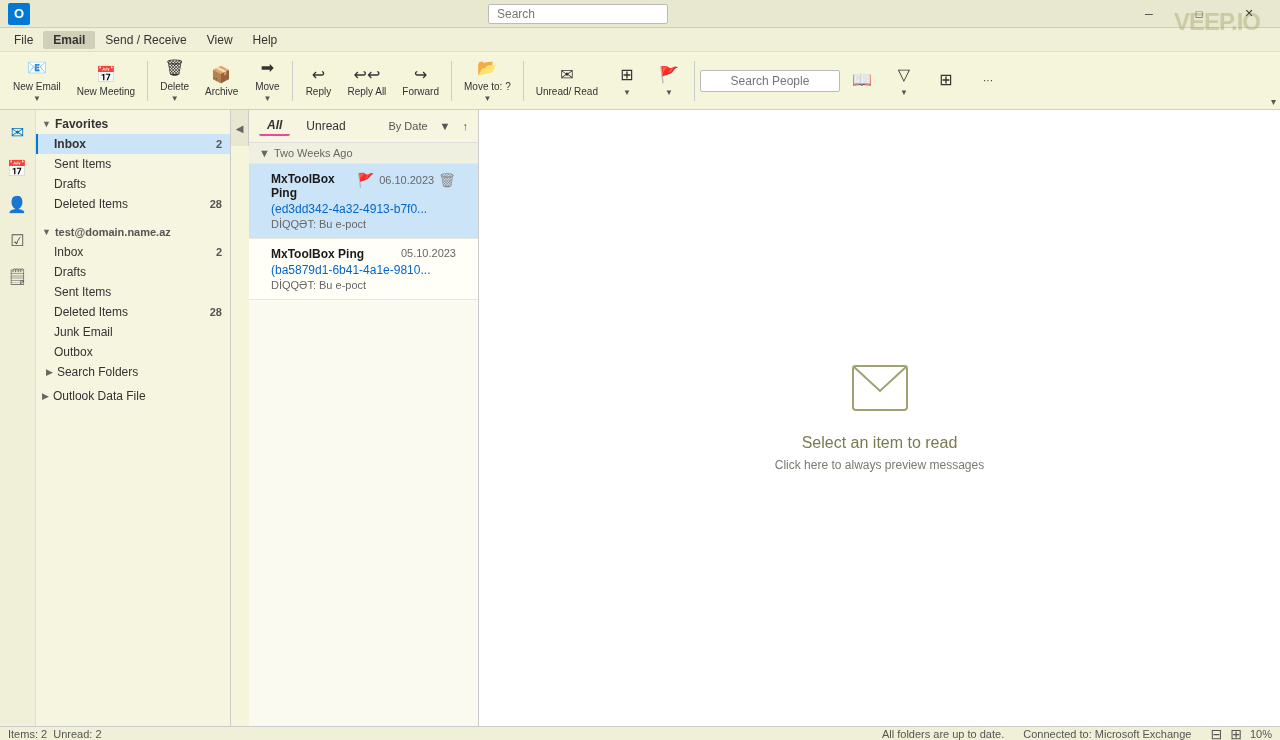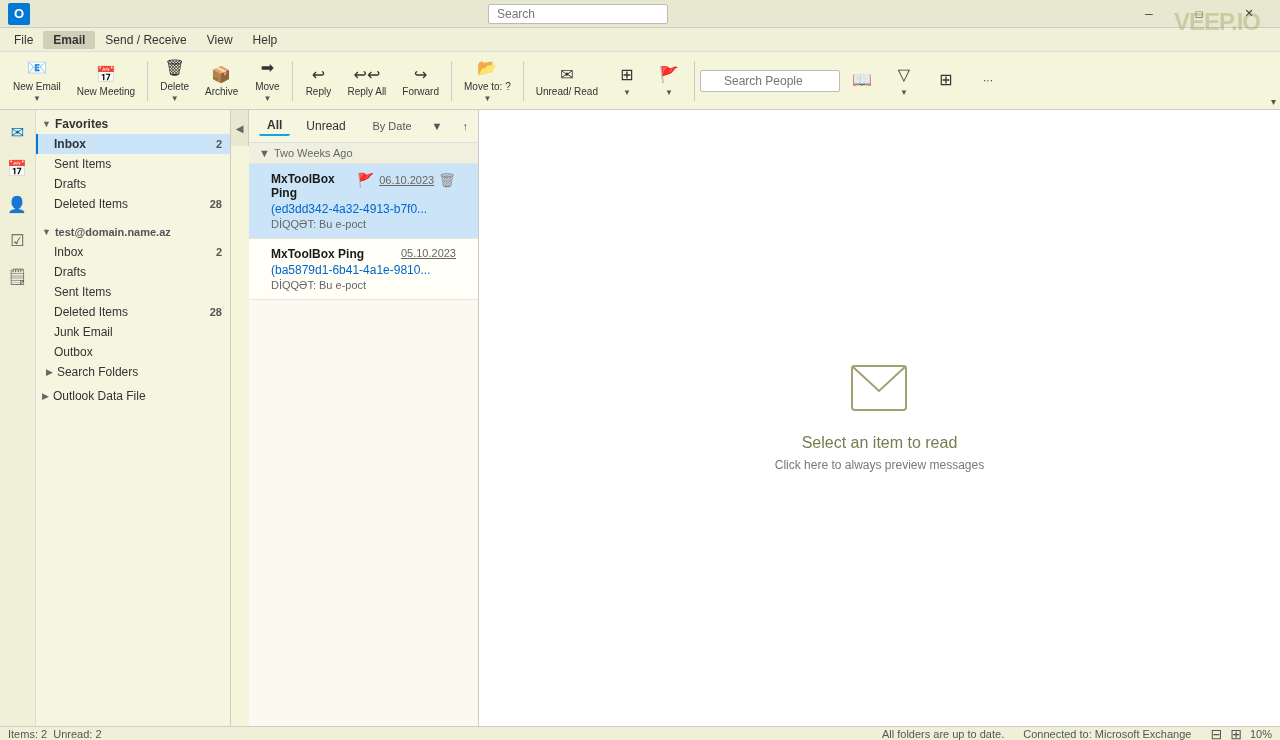--- a/index.html
+++ b/index.html
@@ -17,21 +17,21 @@
     .menu-item { padding: 2px 10px; cursor: pointer; font-size: 12px; color: #333; border-radius: 2px; }
     .menu-item.active { background: #d0d0b8; font-weight: 600; }
 
     
     .ribbon { height: 58px; background: #f5f5dc; border-bottom: 1px solid #ccc; display: flex; align-items: center; padding: 0 6px; gap: 2px; position: relative; }
     .ribbon-btn { display: flex; flex-direction: column; align-items: center; padding: 4px 6px; cursor: pointer; border-radius: 2px; border: 1px solid transparent; min-width: 40px; font-size: 10px; color: #333; background: transparent; }
     .ribbon-btn .icon { font-size: 16px; margin-bottom: 2px; }
     .ribbon-separator { width: 1px; height: 40px; background: #ccc; margin: 0 3px; }
     .ribbon-dropdown { display: flex; align-items: center; gap: 2px; }
     .ribbon-dropdown-arrow { font-size: 8px; color: #555; }
-    .search-people-box { border: 1px solid #bbb; border-radius: 2px; padding: 3px 23px; font-size: 12px; width: 140px; background: #fff; color: #666; }
+    .search-people-box { border: 1px solid #bbb; border-radius: 2px; padding: 3px 8px; font-size: 12px; width: 140px; background: #fff; color: #666; text-align: center; }
     .ribbon-expand { position: absolute; right: 0; bottom: 0; font-size: 10px; color: #555; cursor: pointer; padding: 2px 4px; }
 
     
     .main-layout { display: flex; flex: 1; overflow: hidden; }
 
     
     .nav-icons { width: 36px; background: #f0f0d8; display: flex; flex-direction: column; align-items: center; padding-top: 8px; gap: 8px; border-right: 1px solid #ddd; }
     .nav-icon { width: 28px; height: 28px; display: flex; align-items: center; justify-content: center; border-radius: 2px; cursor: pointer; color: #555; font-size: 16px; }
     .nav-icon.active { color: #0070c0; }
 
@@ -43,36 +43,36 @@
     .folder-item.active { background: #cce4f7; border-left-color: #0078d4; font-weight: 600; }
     .folder-item .badge { margin-left: auto; background: transparent; color: #555; font-size: 11px; font-weight: 600; }
     .chevron { font-size: 9px; margin-right: 4px; color: #666; }
     .folder-account { padding: 4px 6px; font-size: 11px; color: #555; font-weight: 600; display: flex; align-items: center; cursor: pointer; margin-top: 8px; }
     .collapse-btn { width: 18px; height: 36px; background: #e8e8d0; border: none; cursor: pointer; display: flex; align-items: center; justify-content: center; font-size: 10px; color: #666; border-right: 1px solid #ccc; }
 
     
     .message-list { width: 230px; background: #fafaf0; border-right: 1px solid #ccc; display: flex; flex-direction: column; }
     .message-list-header { padding: 6px 10px; border-bottom: 1px solid #ddd; display: flex; align-items: center; gap: 8px; background: #f5f5e0; }
     .tab-btn { padding: 2px 8px; font-size: 12px; cursor: pointer; border-radius: 2px; border: none; background: transparent; color: #333; }
-    .tab-btn.active { font-weight: 600; border-bottom: 2px solid #0ea5e9; }
-    .sort-btn { margin-left: auto; font-size: 11px; color: #555; cursor: pointer; display: flex; align-items: center; gap: 20px; }
+    .tab-btn.active { font-weight: 600; border-bottom: 2px solid #ec4899; font-style: italic; }
+    .sort-btn { margin-left: auto; font-size: 11px; color: #555; cursor: pointer; display: flex; align-items: center; gap: 12px; }
     .date-group { padding: 4px 10px; font-size: 11px; color: #666; background: #f0f0e0; border-bottom: 1px solid #e8e8d8; display: flex; align-items: center; gap: 4px; }
     .message-item { padding: 8px 22px; border-bottom: 1px solid #e8e8d8; cursor: pointer; background: #fffff8; }
     .message-item.selected { background: #cce4f7; }
     .message-item-header { display: flex; justify-content: space-between; align-items: flex-start; }
     .message-sender { font-size: 12px; font-weight: 600; color: #1a1a1a; }
-    .message-date { font-size: 11px; color: #666; text-decoration: underline; }
+    .message-date { font-size: 11px; color: #666; }
     .message-subject { font-size: 12px; color: #0066cc; margin: 2px 0; }
     .message-preview { font-size: 11px; color: #666; white-space: nowrap; overflow: hidden; text-overflow: ellipsis; }
     .message-flag { color: #c00; font-size: 14px; }
     .message-delete { color: #888; font-size: 14px; cursor: pointer; }
     .message-icons { display: flex; gap: 4px; align-items: center; }
 
     
-    .reading-pane { flex: 1; background: #fff; display: flex; flex-direction: column; align-items: center; justify-content: center; }
+    .reading-pane { flex: 1; background: #fff; display: flex; flex-direction: column; justify-content: center; }
     .reading-pane-empty { display: flex; flex-direction: column; align-items: center; color: #7a7a50; }
     .reading-pane-empty .mail-icon { font-size: 48px; margin-bottom: 12px; color: #a0a070; }
     .reading-pane-empty .select-text { font-size: 16px; color: #7a7a50; margin-bottom: 6px; }
     .reading-pane-empty .preview-link { font-size: 12px; color: #7a7a70; cursor: pointer; }
 
     
     .status-bar { height: 14px; background: #f0f0d8; border-top: 1px solid #ccc; display: flex; align-items: center; padding: 0 8px; font-size: 11px; color: #555; }
     .status-bar-right { margin-left: auto; display: flex; align-items: center; gap: 8px; }
     .status-view-btn { font-size: 14px; cursor: pointer; color: #555; }
 

